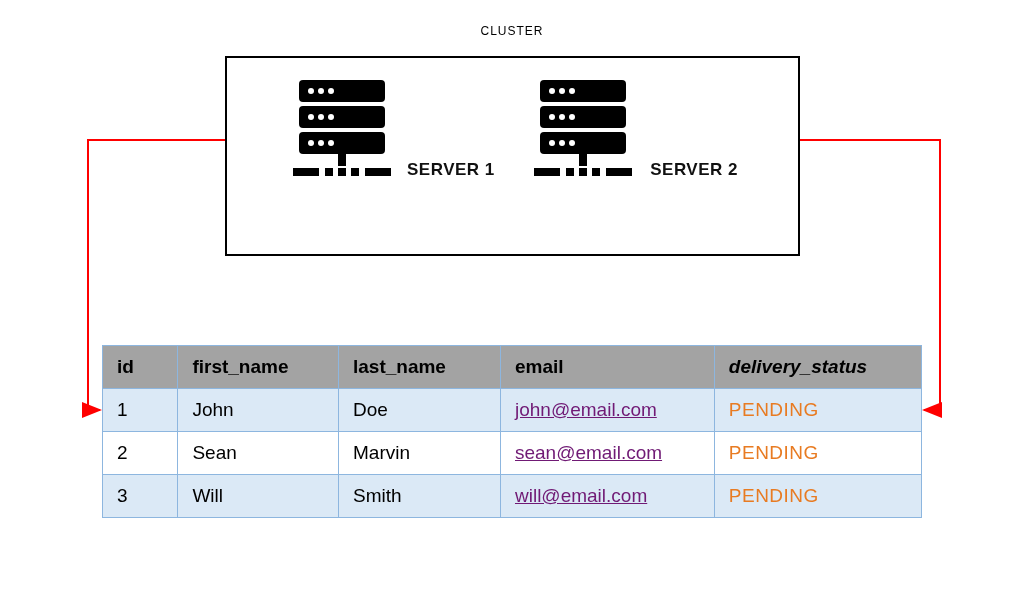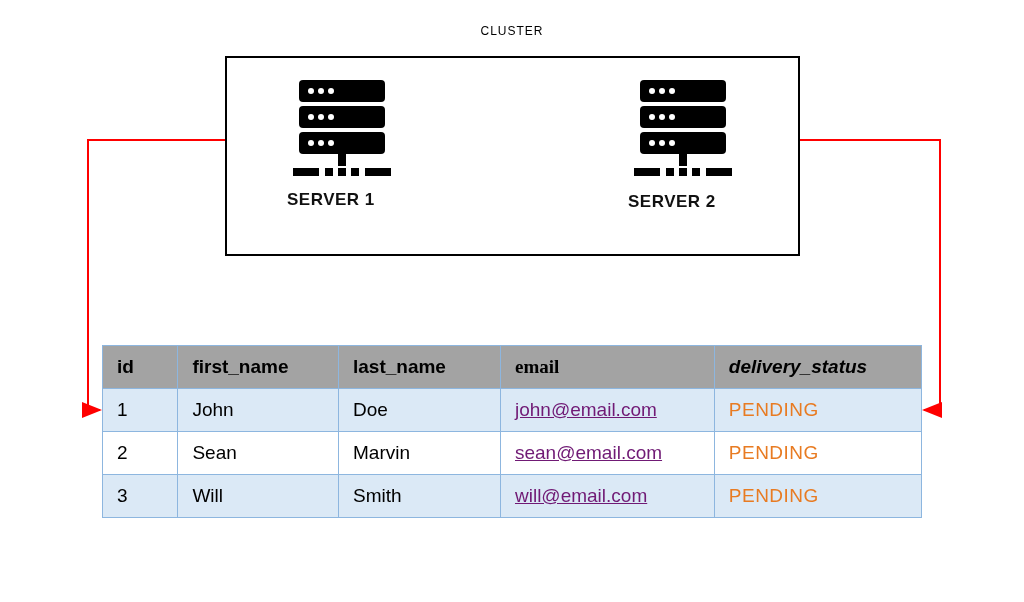--- a/index.html
+++ b/index.html
@@ -28,22 +28,21 @@
     position: absolute;
     top: 56px;
     left: 225px;
     width: 575px;
     height: 200px;
     border: 2px solid #000;
     box-sizing: border-box;
   }
   .server {
     display: flex;
-    flex-direction: column;
-    align-items: flex-start;
+    align-items: flex-end;
     position: absolute;
     top: 22px;
     gap: 10px;
   }
   .server-1 { left: 60px; }
   .server-2 { right: 60px; gap: 12px; }
   .server-label {
     font-size: 17px;
     font-weight: bold;
     color: #111;
@@ -79,21 +78,21 @@
   .db-table thead th {
     background: #a3a3a3;
     font-weight: bold;
     color: #000;
   }
   .db-table tbody tr:nth-child(odd) td { background: #dbe9f6; }
   .db-table tbody tr:nth-child(even) td { background: #ffffff; }
   .col-id    { width: 70px; }
   .col-fn    { width: 160px; }
   .col-ln    { width: 165px; }
-  .col-email { width: 215px; font-family: Liberation Serif, serif; }
+  .col-email { width: 215px; }
   .col-ds    { width: 210px; font-style: italic; }
 
   .email-link { color: #701a75; text-decoration: underline; }
   .status-pending { color: #e87b22; font-weight: 500; letter-spacing: 0.5px; }
 </style>
 </head>
 <body>
 
 <div class="cluster-title">CLUSTER</div>
 

